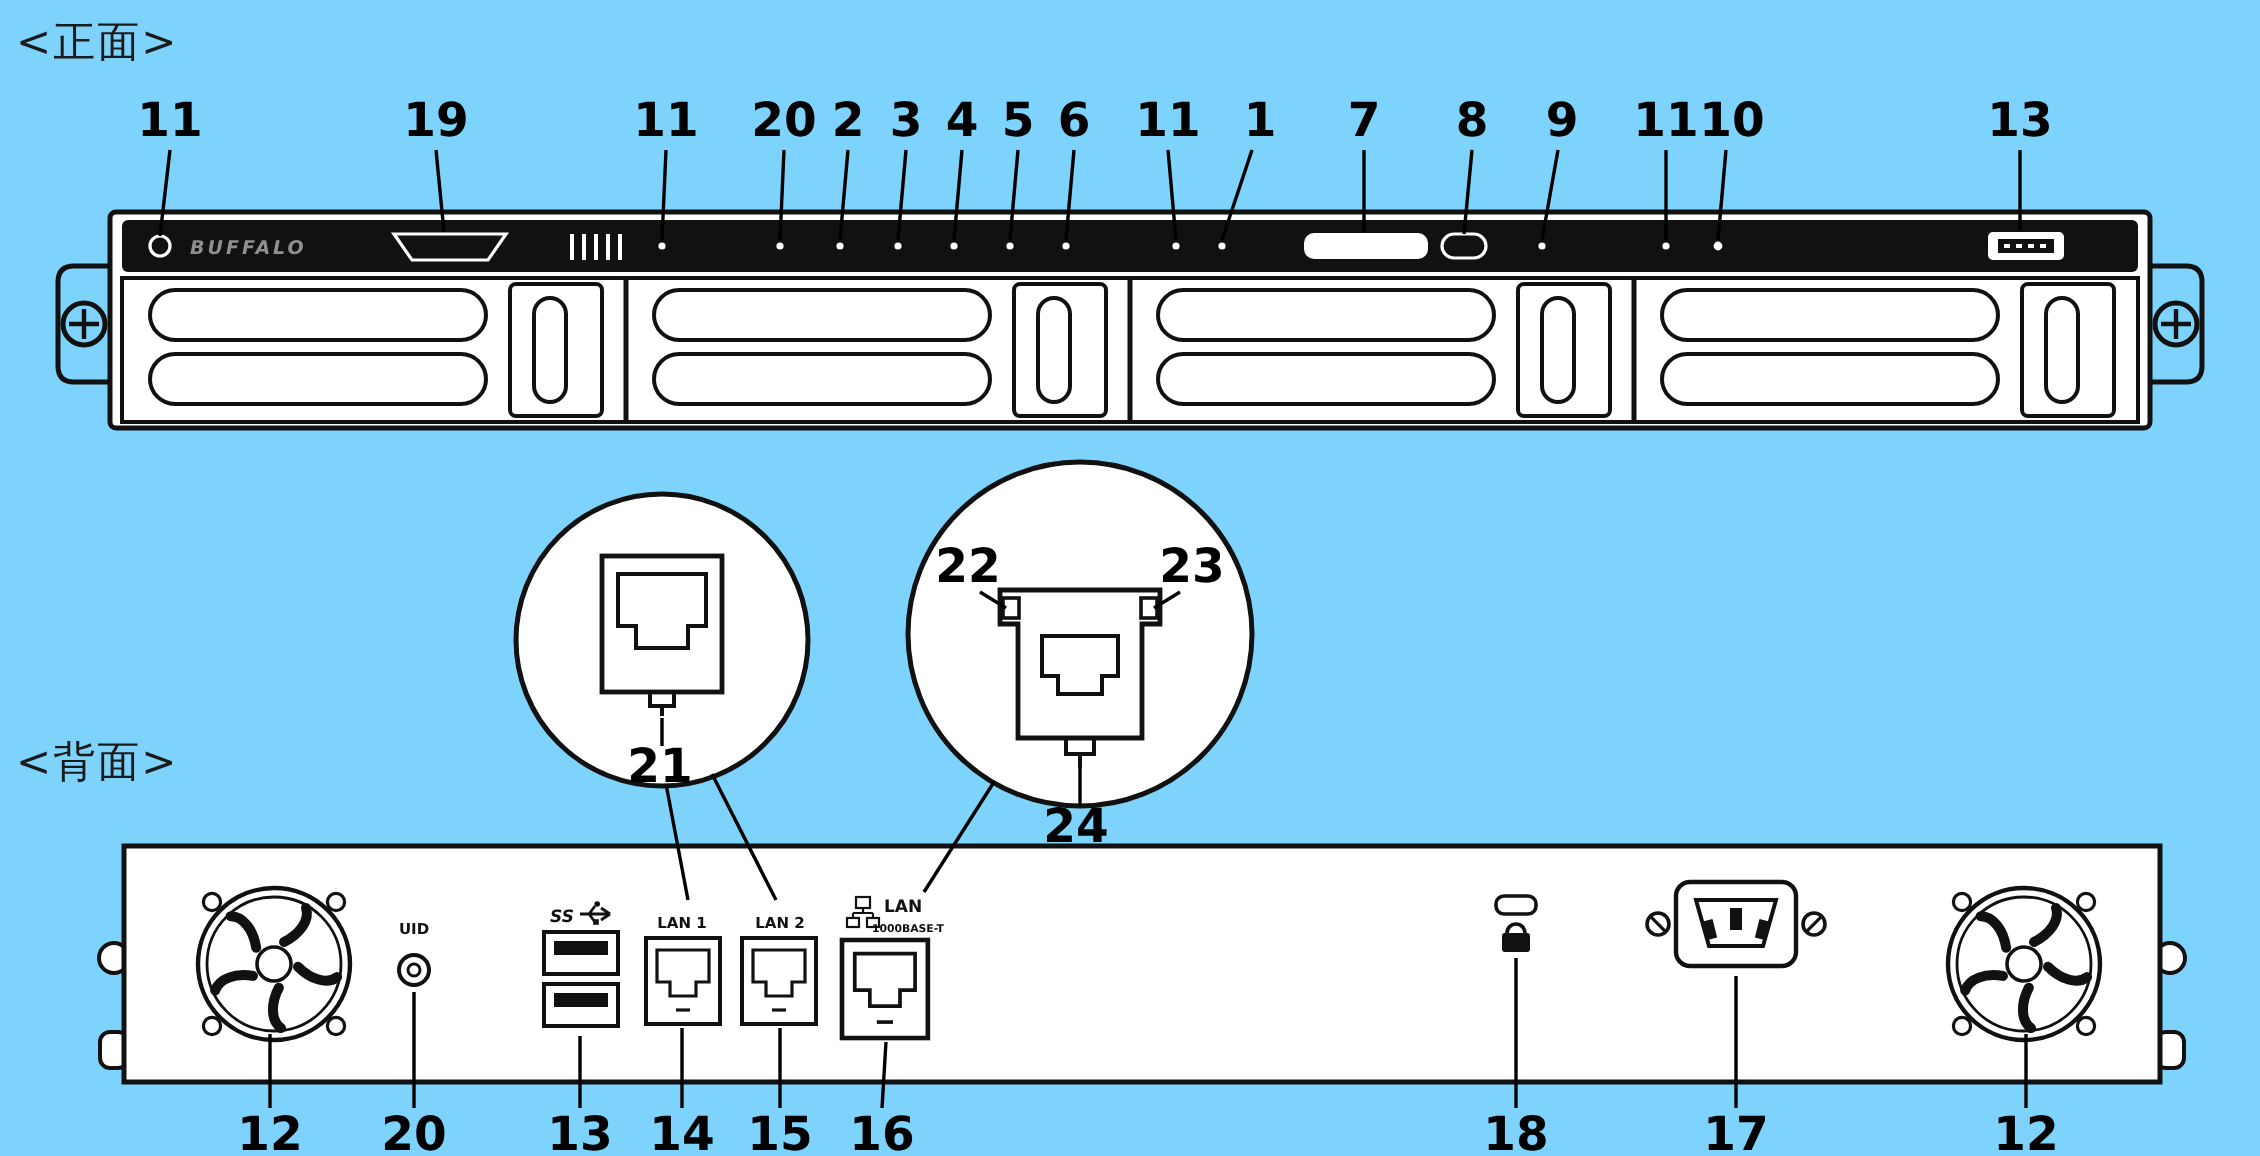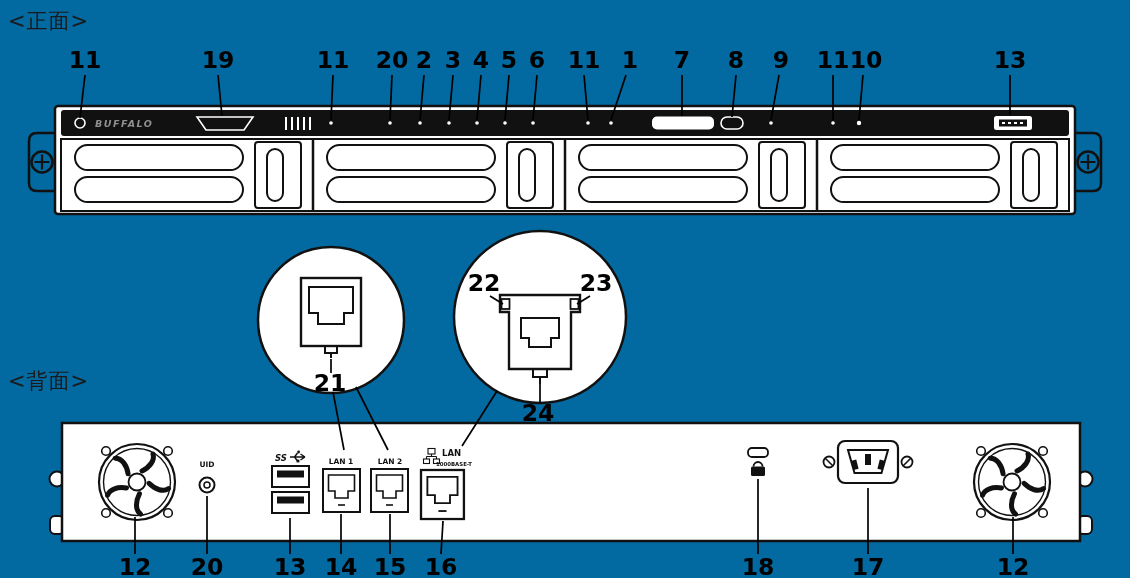--- a/index.html
+++ b/index.html
@@ -1,17 +1,17 @@
 <!DOCTYPE html>
 <html><head>
 <meta charset="utf-8">
 <style>
   *{box-sizing:border-box}
   html,body{margin:0;padding:0;background:#ffffff;overflow:hidden}
-  .stage{position:relative;width:1130px;height:578px;background:#0369a1;
+  .stage{position:relative;width:1130px;height:578px;background:#7dd3fc;
          font-family:"DejaVu Sans","Liberation Sans",sans-serif}
   svg{display:block}
   svg text{font-family:"DejaVu Sans","Liberation Sans",sans-serif}
   .view-label{font-size:21px;fill:#1a1a1a;letter-spacing:1px}
   .callout{font-size:23.5px;font-weight:bold;fill:#000;text-anchor:middle}
   .leader{stroke:#000;stroke-width:1.7;fill:none}
   .brand{font-size:9.5px;font-weight:bold;font-style:italic;fill:#8f8f8f;letter-spacing:1.5px}
   .tiny{font-size:7.5px;font-weight:bold;fill:#111;text-anchor:middle}
   .tiny-left{font-size:8.5px;font-weight:bold;fill:#111}
   .micro{font-size:5.4px;font-weight:bold;fill:#111;text-anchor:middle}

